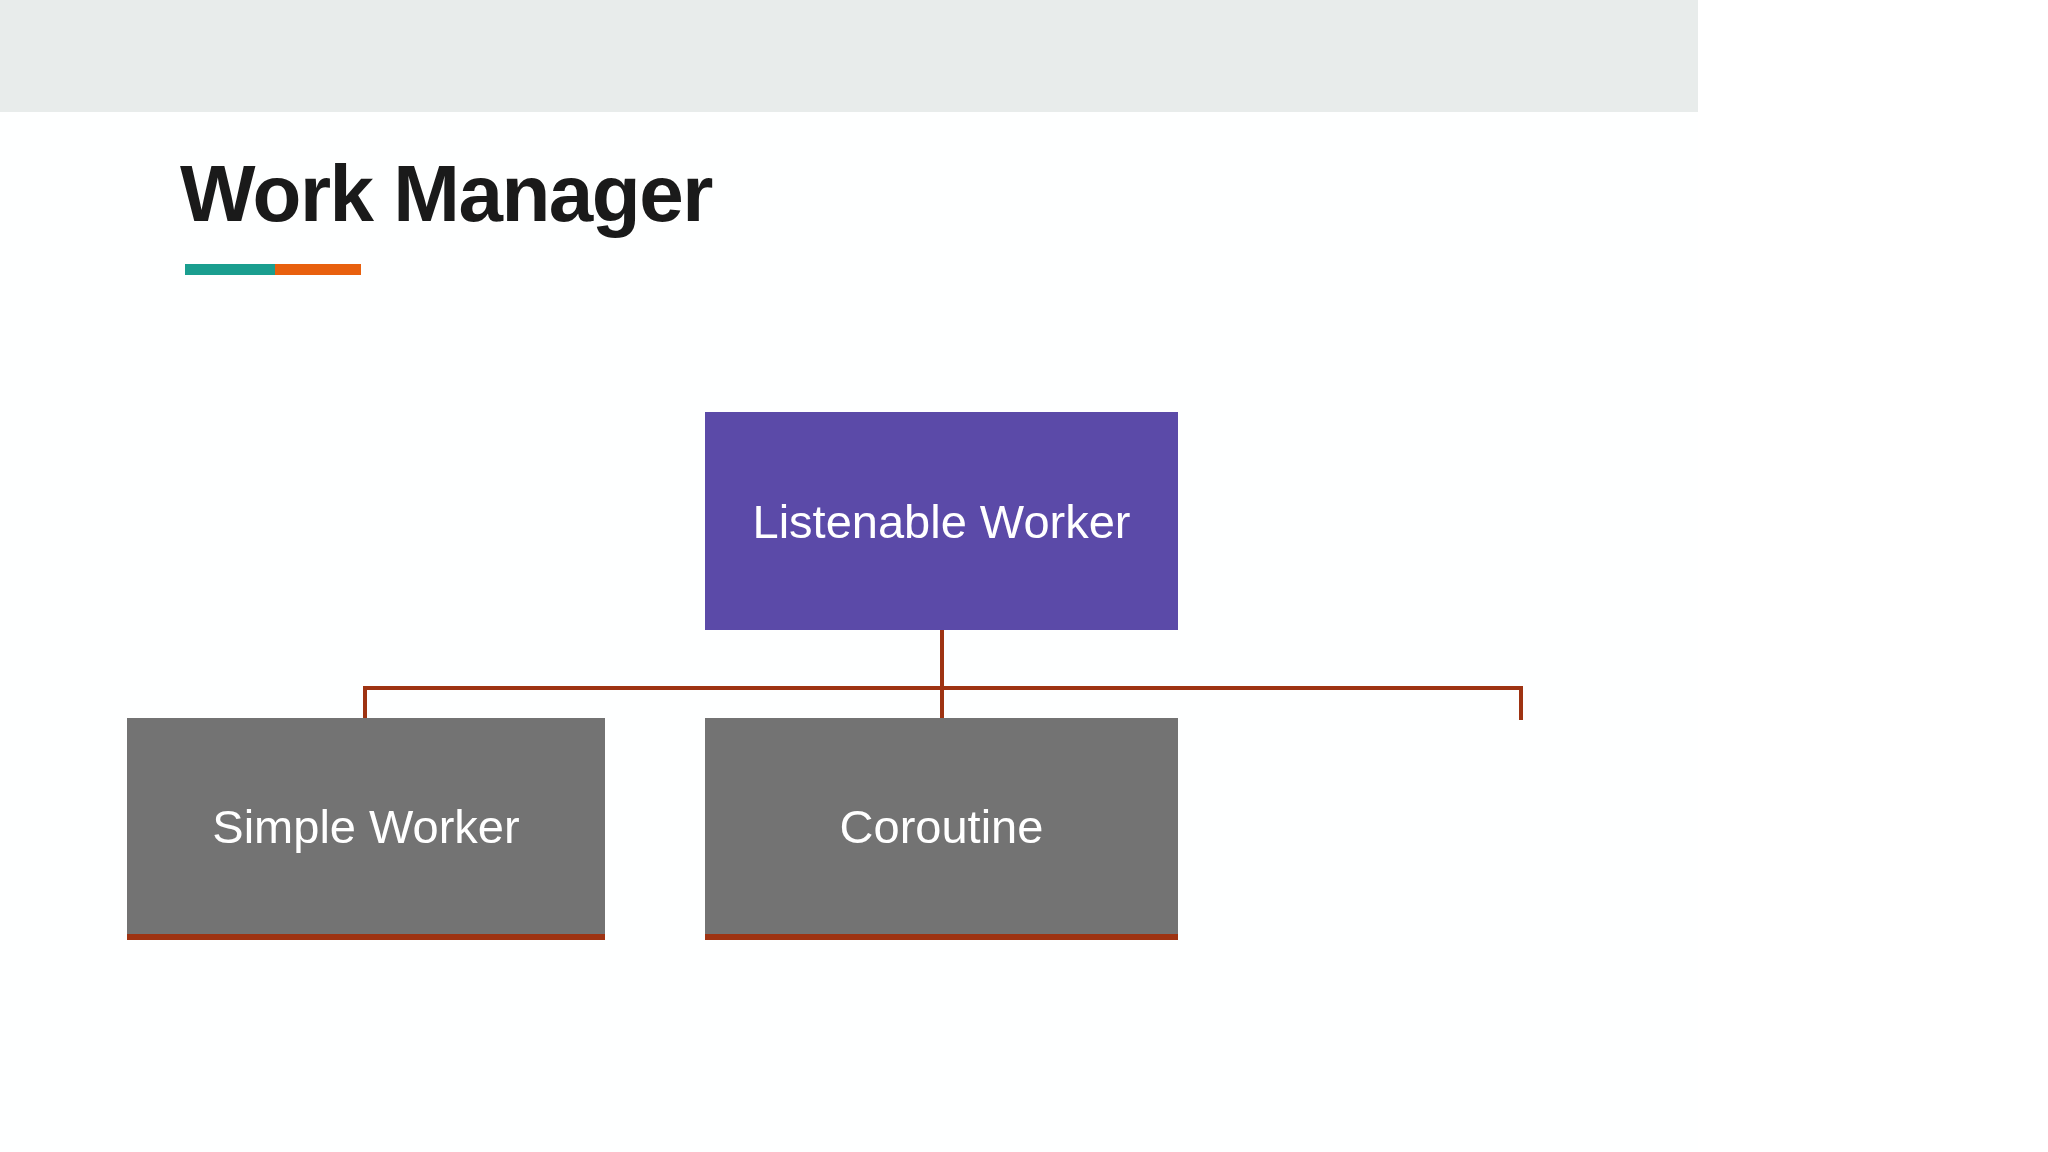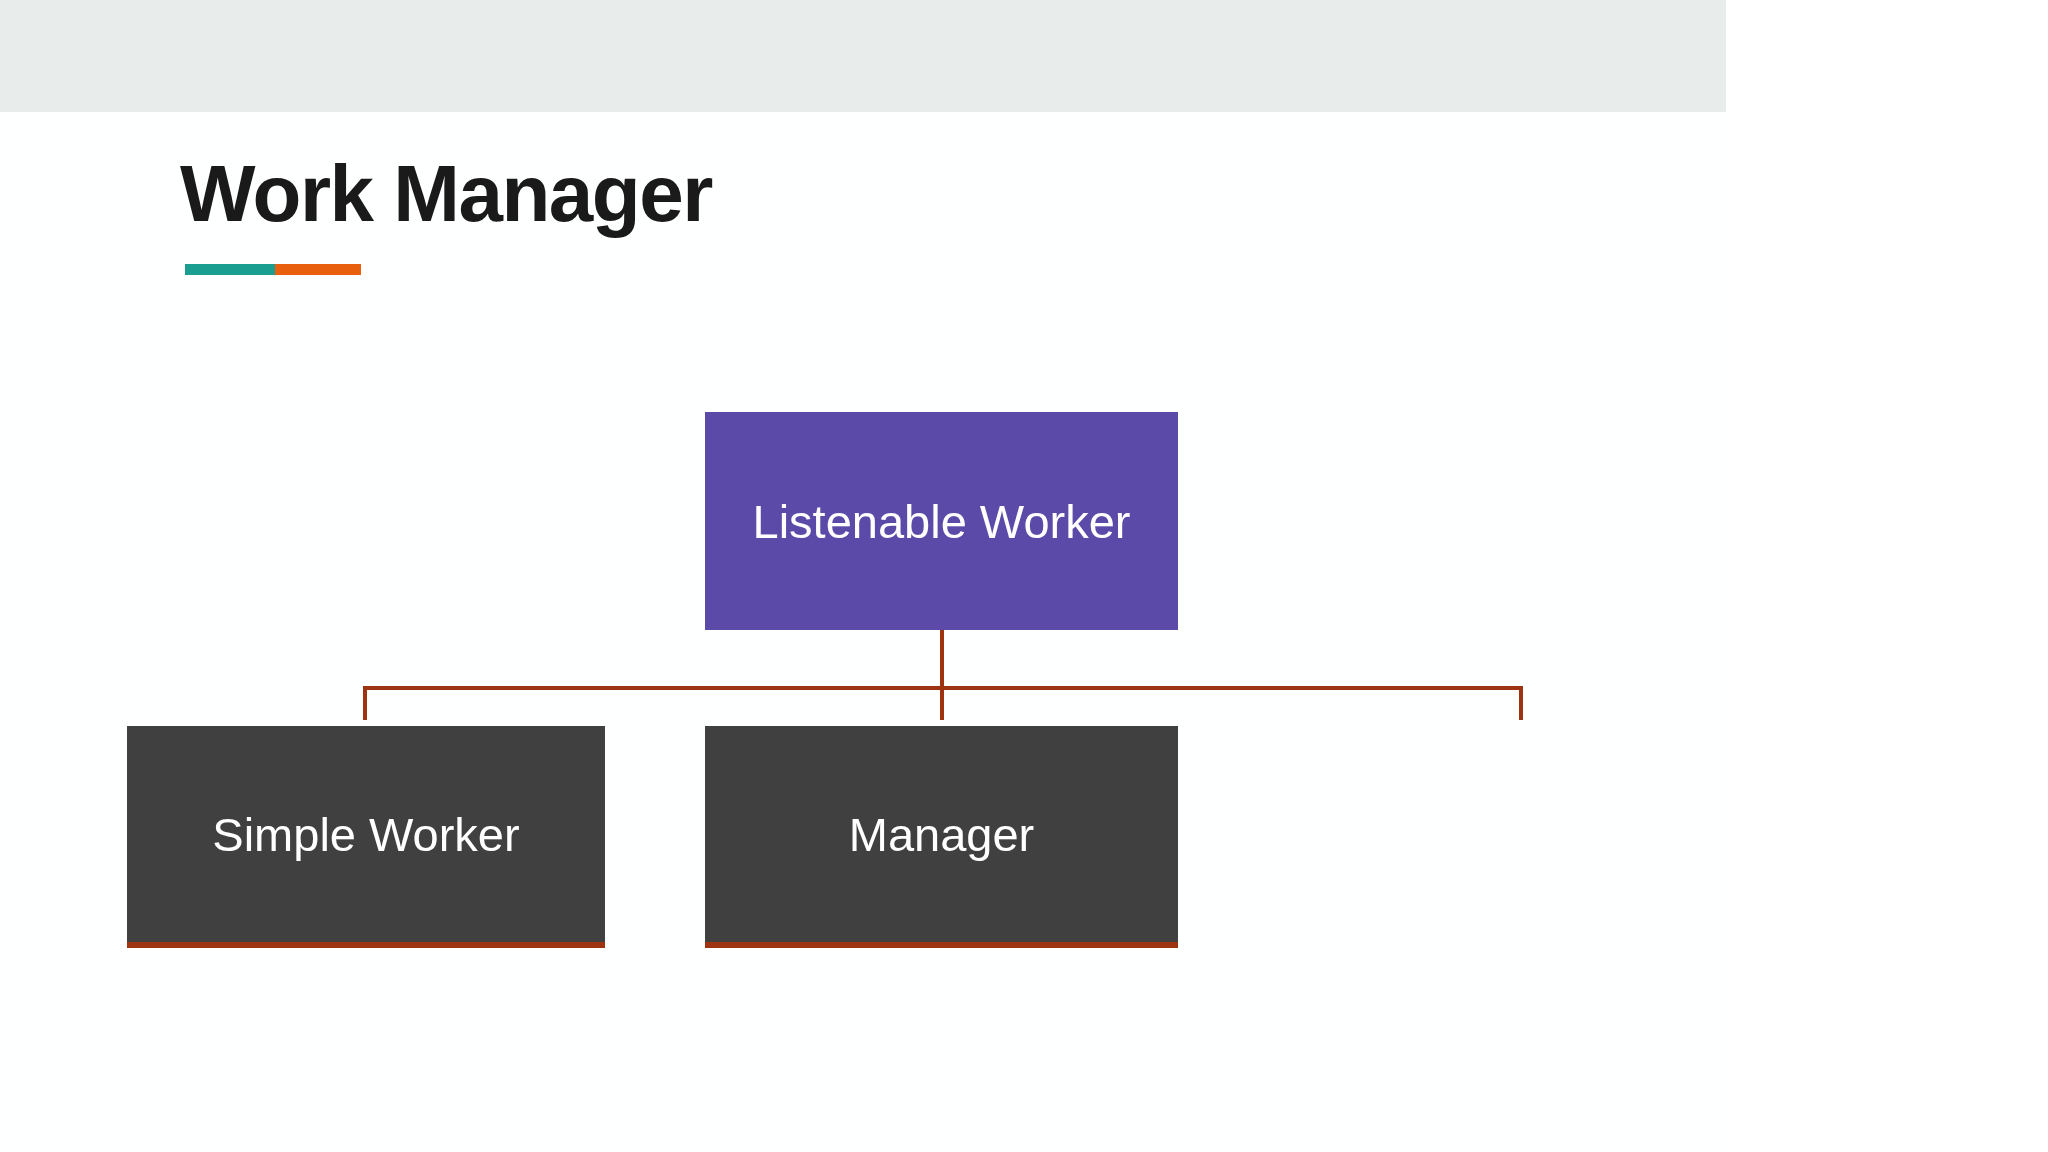--- a/index.html
+++ b/index.html
@@ -14,21 +14,20 @@
     font-family: "Liberation Sans", sans-serif;
     overflow: hidden;
   }
 
   #slide {
     position: relative;
     width: 1698px;
     height: 1152px;
     background: #FEFFFF;
     overflow: hidden;
-    padding-left: 28px;
   }
 
   
   .top-band {
     position: absolute;
     left: 0;
     top: 0;
     width: 2048px;
     height: 112px;
     background: #E8ECEB;
@@ -124,23 +123,22 @@
     left: 705px;
     top: 412px;
     width: 473px;
     height: 218px;
     background: #5B4AA8;
   }
 
   .node-child {
     top: 718px;
     height: 222px;
-    background: #404040;
+    background: #737373;
     border-bottom: 6px solid #9E3312;
-    margin-top: 8px;
   }
   .node-child-0 { left: 127px;  width: 478px; }
   .node-child-1 { left: 705px;  width: 473px; }
   .node-child-2 { left: 1278px; width: 477px; }
 
   .node-label {
     display: block;
     padding: 0 10px;
   }
 </style>
@@ -168,18 +166,18 @@
 
     <div class="node node-root">
       <span class="node-label">Listenable Worker</span>
     </div>
 
     <div class="node node-child node-child-0">
       <span class="node-label">Simple Worker</span>
     </div>
 
     <div class="node node-child node-child-1">
-      <span class="node-label">Manager</span>
+      <span class="node-label">Coroutine</span>
     </div>
 
 
   </div>
 </div>
 
 </body></html>

